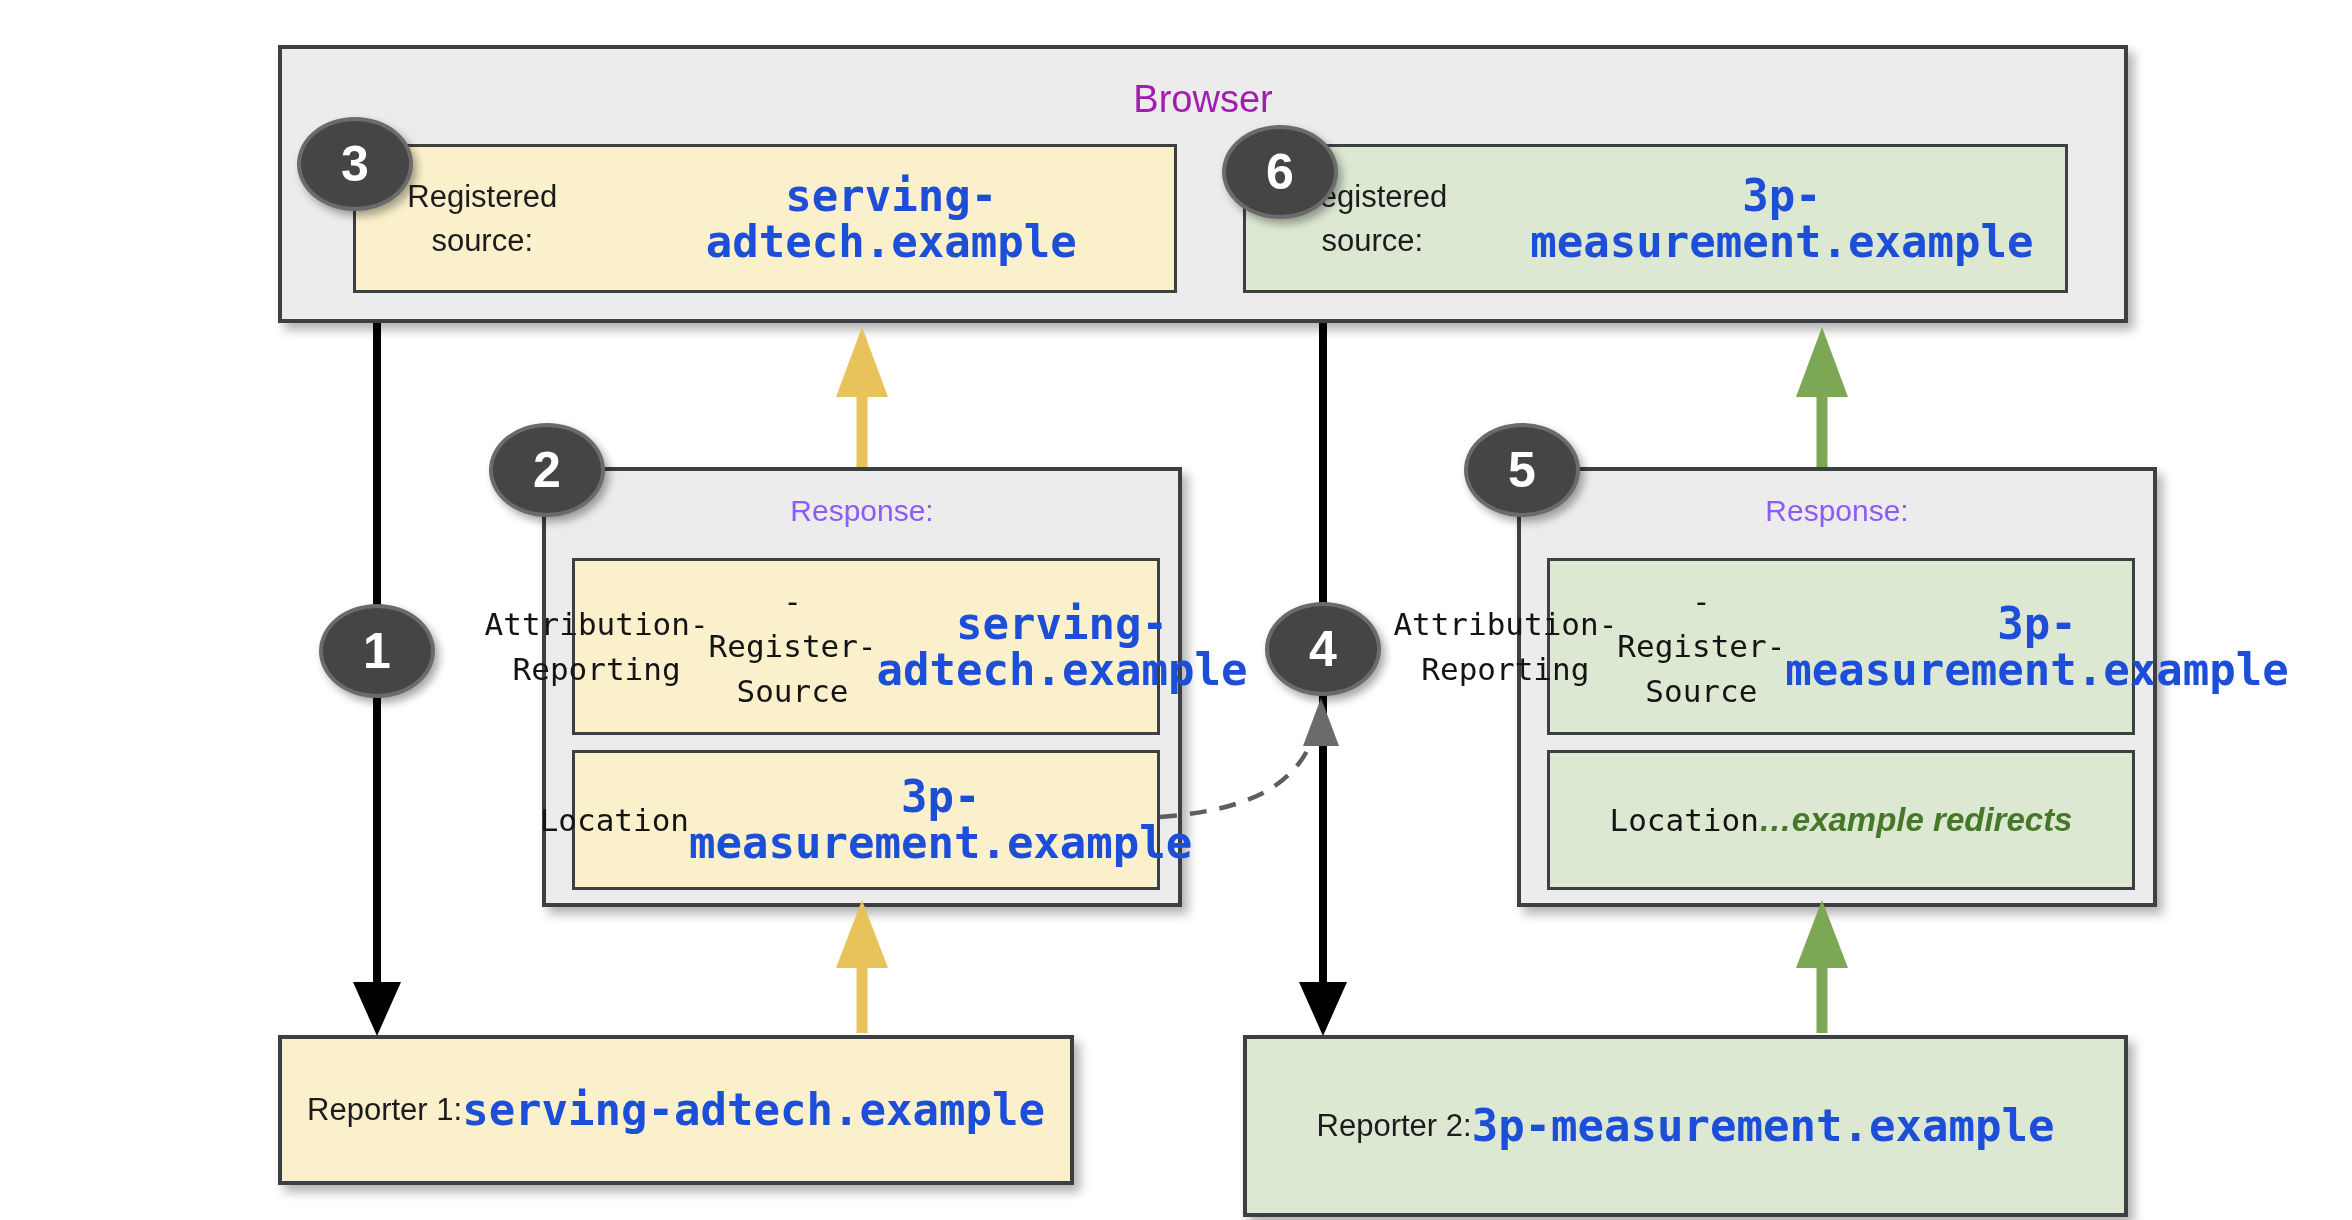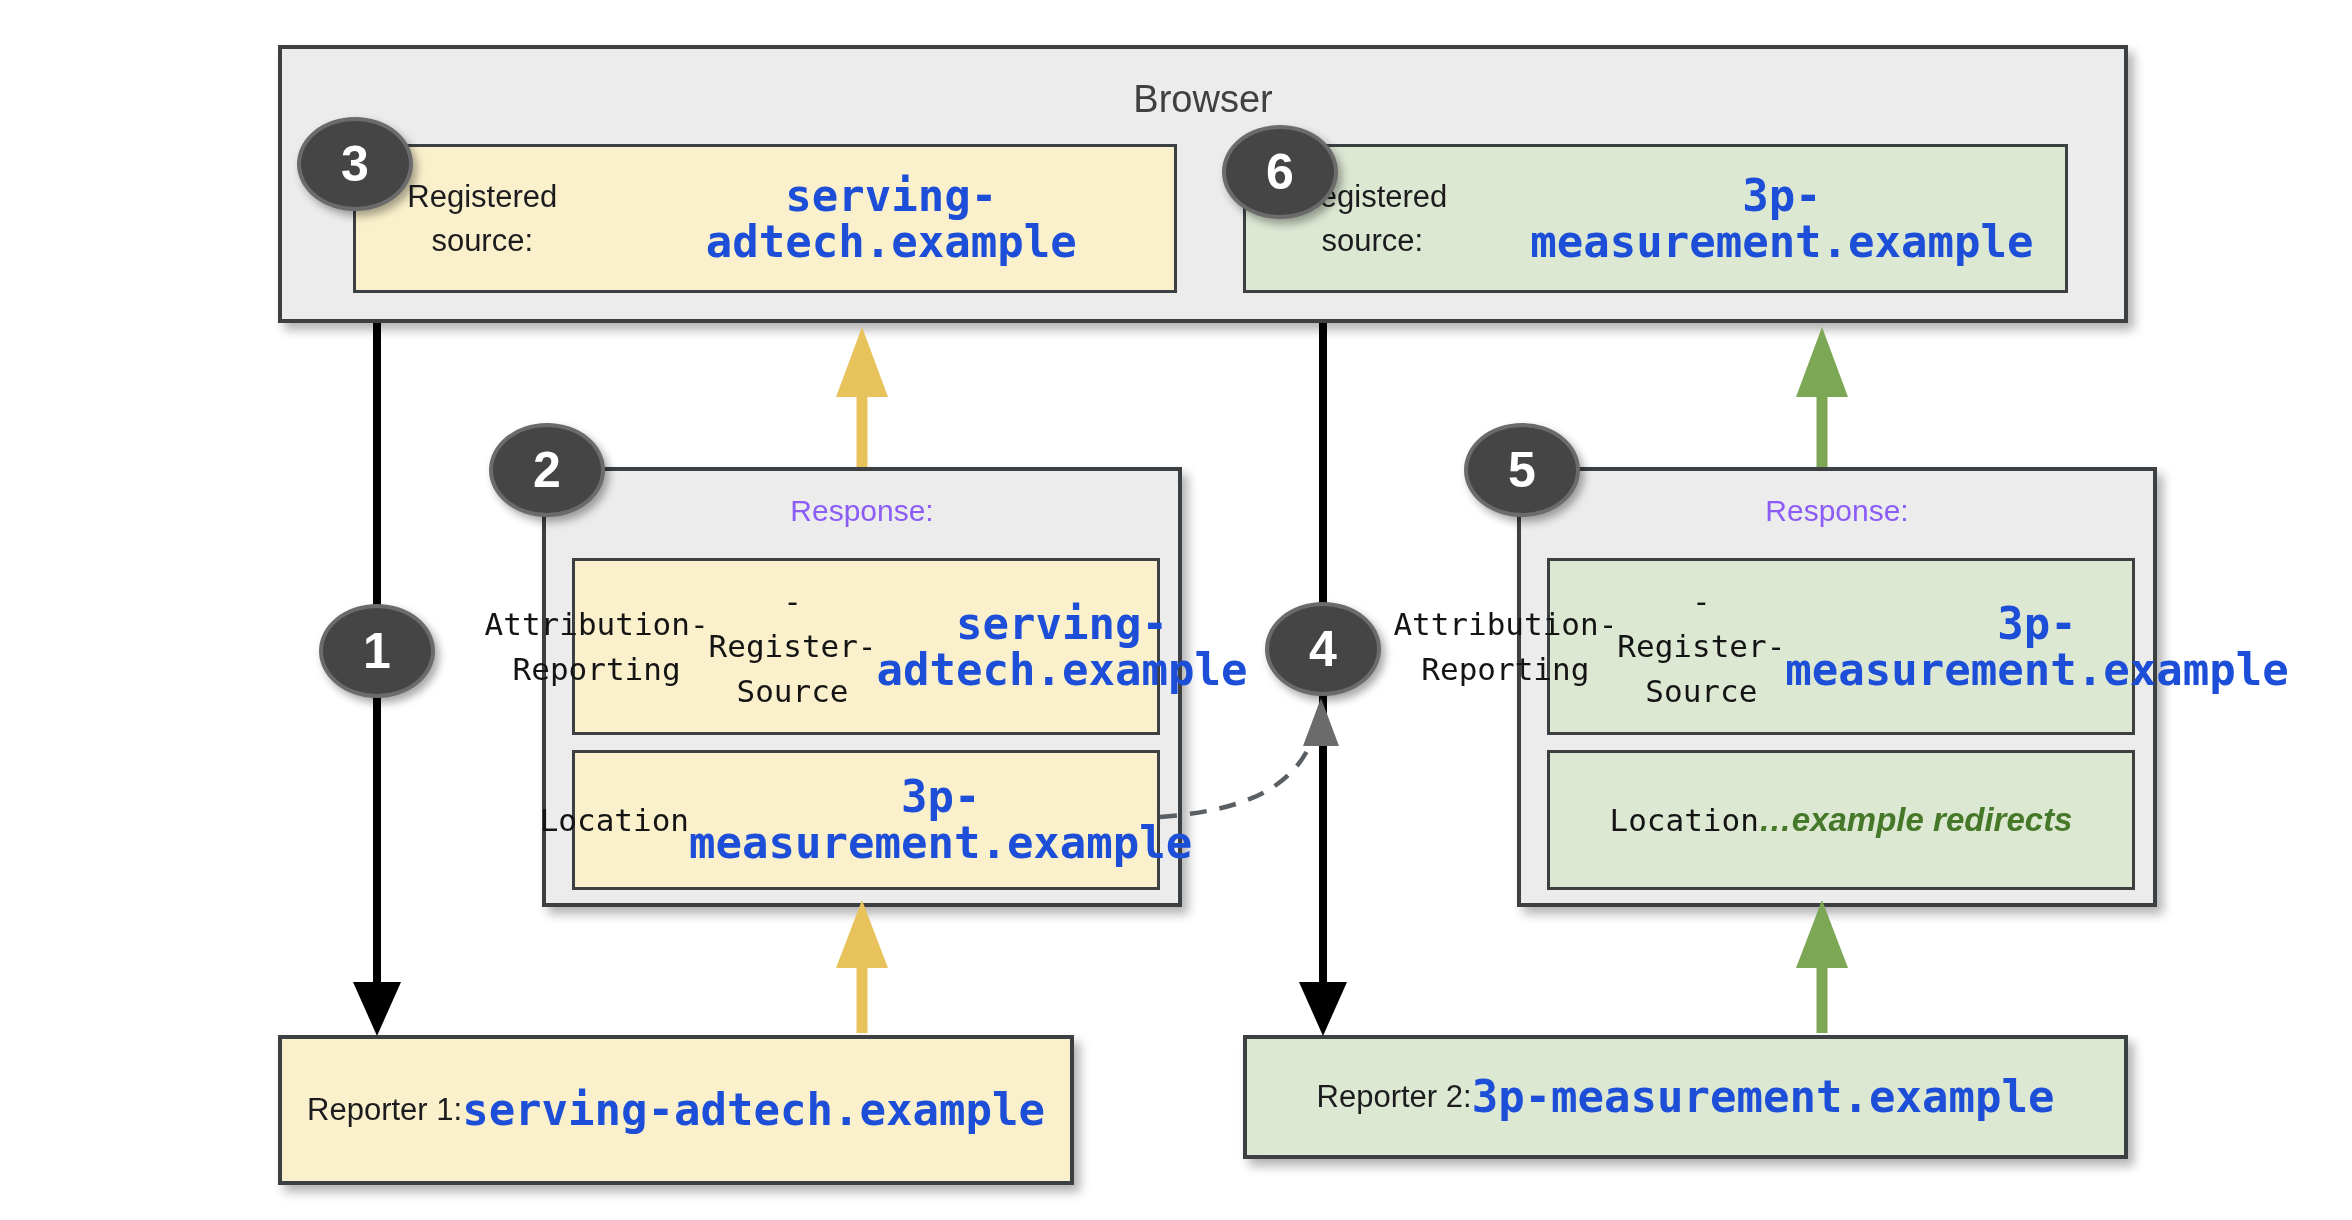--- a/index.html
+++ b/index.html
@@ -14,21 +14,21 @@
   .green{background:#dde8d3;}
   .inner{border-width:3px;}
   .ccol{display:flex;flex-direction:row;align-items:center;justify-content:center;text-align:center;}
   .label-sans{font-size:31px;color:#1c1c1e;line-height:44px;}
   .domain{font-family:"DejaVu Sans Mono",monospace;font-weight:bold;font-size:44px;color:#1d4ed8;line-height:46px;}
   .mono-black{font-family:"DejaVu Sans Mono",monospace;font-size:31px;color:#141414;line-height:45px;}
   .italic-green{font-family:"Liberation Sans",sans-serif;font-style:italic;font-weight:bold;font-size:33px;color:#46782a;line-height:46px;}
   .resp-title{position:absolute;box-sizing:border-box;display:flex;align-items:center;justify-content:center;
     font-size:30px;color:#8b5cf6;}
   .browser-title{position:absolute;left:0;top:0;width:100%;height:100px;display:flex;align-items:center;justify-content:center;
-    font-size:38px;color:#404040;}
+    font-size:38px;color:#a21caf;}
   .badge{
     position:absolute;width:116px;height:94px;border-radius:50%;
     background:#454545;border:4px solid #6b6b6b;box-sizing:border-box;
     display:flex;align-items:center;justify-content:center;
     color:#ffffff;font-weight:bold;font-size:50px;z-index:10;
     box-shadow:4px 5px 8px rgba(0,0,0,0.35);
   }
   .arrows{position:absolute;left:0;top:0;z-index:6;pointer-events:none;}
 </style>
 </head>
@@ -72,21 +72,21 @@
   <div class="box green inner ccol" style="left:1547px;top:750px;width:588px;height:140px;">
     <div class="mono-black">Location</div>
     <div class="italic-green">…example redirects</div>
   </div>
 
   <div class="box yellow shadow ccol" style="left:278px;top:1035px;width:796px;height:150px;">
     <div class="label-sans">Reporter 1:</div>
     <div class="domain">serving-adtech.example</div>
   </div>
 
-  <div class="box green shadow ccol" style="left:1243px;top:1035px;width:885px;height:124px;text-align:right;">
+  <div class="box green shadow ccol" style="left:1243px;top:1035px;width:885px;height:182px;text-align:right;">
     <div class="label-sans">Reporter 2:</div>
     <div class="domain">3p-measurement.example</div>
   </div>
 
   <svg class="arrows" width="2352" height="1220" viewBox="0 0 2352 1220">
 
     <line x1="377" y1="323" x2="377" y2="986" stroke="#000000" stroke-width="8"></line>
     <polygon points="377,1036 353,982 401,982" fill="#000000"></polygon>
 
     <line x1="1323" y1="323" x2="1323" y2="986" stroke="#000000" stroke-width="8"></line>

